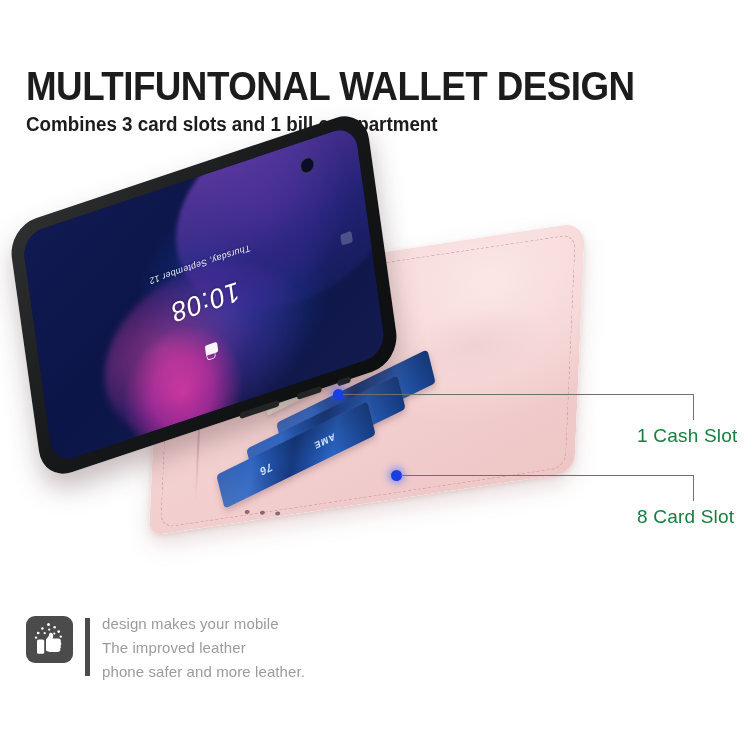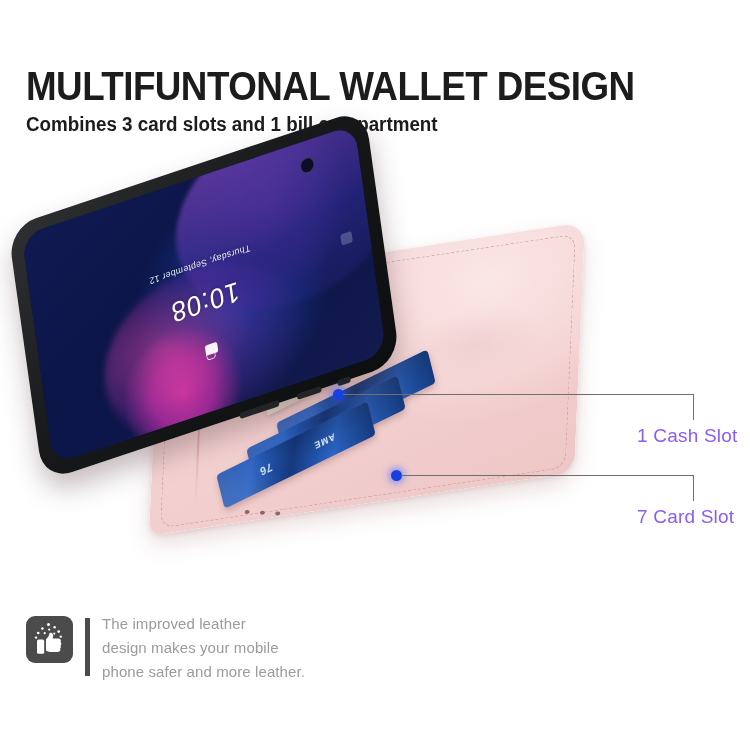--- a/index.html
+++ b/index.html
@@ -219,21 +219,21 @@
   .lead{position:absolute;background:#6f6f6f;}
   .lead.h{height:1.2px;}
   .lead.v{width:1.2px;}
   .dot{
     position:absolute;width:11px;height:11px;border-radius:50%;
     background:#1a3fe0;
     box-shadow:0 0 7px 3px rgba(40,90,255,.45);
   }
   .callout{
     position:absolute;
-    font-size:19px;color:#8b5cf6;
+    font-size:19px;color:#15803d;
     letter-spacing:.2px;
     white-space:nowrap;
   }
 
   
   .feature{position:absolute;left:26px;top:612px;width:400px;height:90px;}
   .feat-icon{
     position:absolute;left:0;top:4px;
     width:47px;height:47px;border-radius:9px;
     background:#4b4b4b;
@@ -306,21 +306,21 @@
   </div>
 
   <div class="dot" style="left:333px;top:389px;"></div>
   <div class="lead h" style="left:343px;top:394px;width:350px;"></div>
   <div class="lead v" style="left:693px;top:394px;height:26px;"></div>
   <div class="callout" style="left:637px;top:425px;">1 Cash Slot</div>
 
   <div class="dot" style="left:391px;top:470px;"></div>
   <div class="lead h" style="left:401px;top:475px;width:292px;"></div>
   <div class="lead v" style="left:693px;top:475px;height:26px;"></div>
-  <div class="callout" style="left:637px;top:506px;">7 Card Slot</div>
+  <div class="callout" style="left:637px;top:506px;">8 Card Slot</div>
 
   <div class="feature">
     <div class="feat-icon">
       <svg width="33" height="35" viewBox="0 0 33 35" xmlns="http://www.w3.org/2000/svg">
         <g fill="#ffffff">
           <circle cx="15.5" cy="2.6" r="1.5"></circle>
           <circle cx="21.6" cy="5.2" r="1.25"></circle>
           <circle cx="9.4" cy="6.4" r="1.25"></circle>
           <circle cx="25.7" cy="9.6" r="1.35"></circle>
           <circle cx="5.2" cy="11.0" r="1.35"></circle>
@@ -329,19 +329,19 @@
           <circle cx="21.3" cy="11.6" r="1.1"></circle>
           <circle cx="3.0" cy="15.6" r="1.2"></circle>
           <circle cx="27.8" cy="14.6" r="1.2"></circle>
           <path d="M13.0 17.2c1.9-1.6 3.0-3.3 3.2-5.0 0.1-0.9 0.9-1.5 1.8-1.4 1.3 0.2 2.2 1.3 2.2 2.7 0 1.0-0.2 2.0-0.6 2.9h6.0c1.3 0 2.3 1.0 2.3 2.3 0 0.5-0.2 1.0-0.4 1.4 0.5 0.4 0.8 1.0 0.8 1.7 0 0.7-0.3 1.3-0.8 1.7 0.3 0.4 0.4 0.8 0.4 1.3 0 0.7-0.3 1.3-0.8 1.7 0.2 0.3 0.3 0.7 0.3 1.1 0 1.3-1.0 2.3-2.3 2.3h-8.1c-1.3 0-2.6-0.4-3.7-1.1l-0.3-0.2V17.2z"></path>
           <rect x="4.0" y="17.6" width="7.2" height="14.2" rx="1.6"></rect>
         </g>
       </svg>
     </div>
     <div class="feat-bar"></div>
     <div class="feat-text">
+      <div>design makes your mobile</div>
       <div>The improved leather</div>
-      <div>design makes your mobile</div>
       <div>phone safer and more leather.</div>
     </div>
   </div>
 
 </div>
 
 </body></html>

